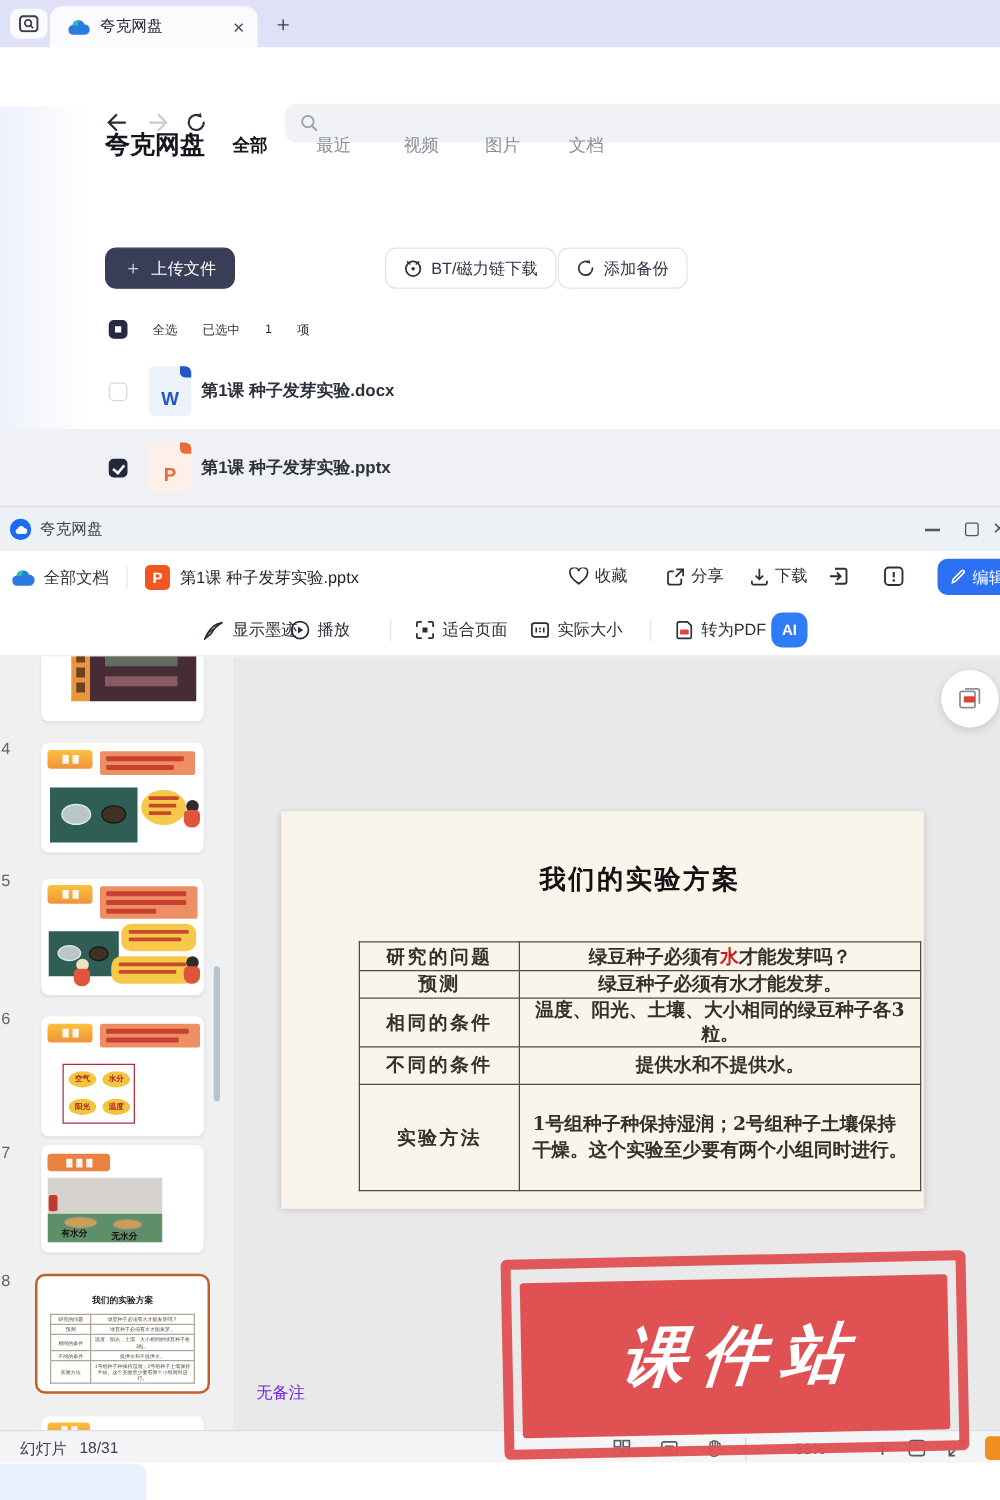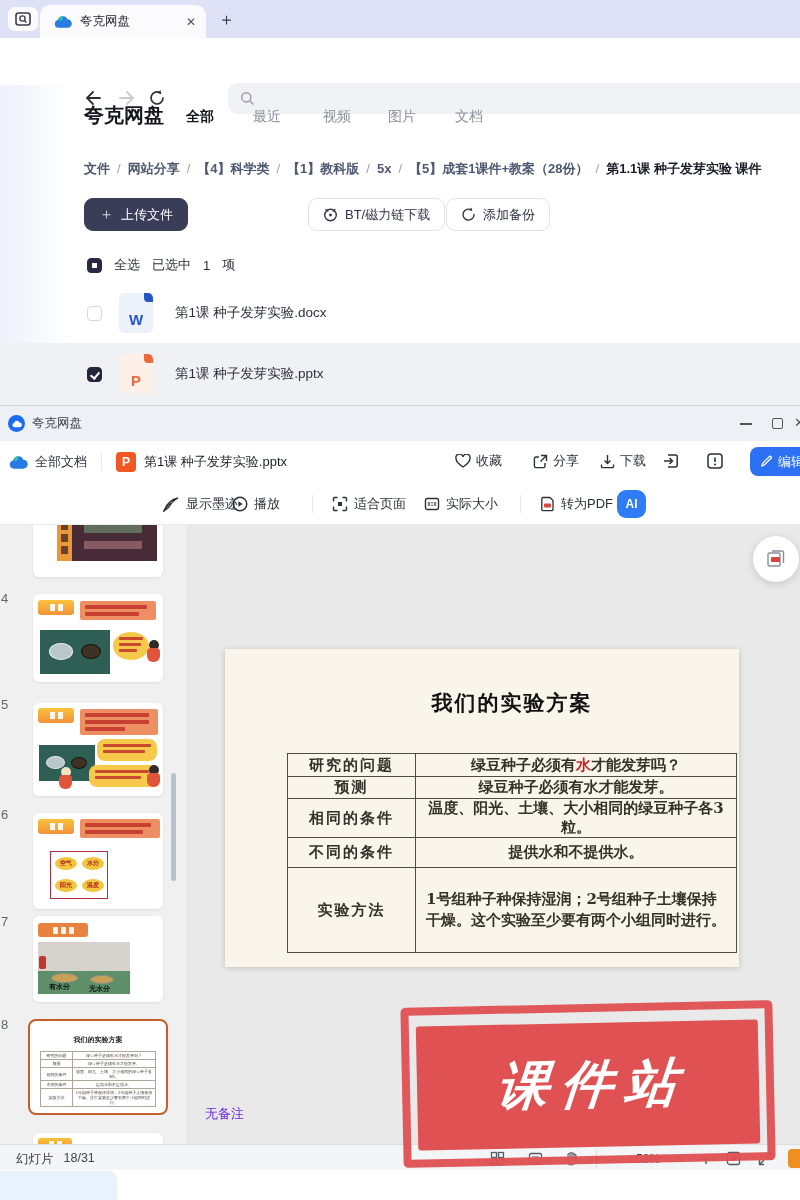--- a/index.html
+++ b/index.html
@@ -38,41 +38,41 @@
   .bc-sep{color:#9aa1af;margin:0 7px;font-weight:400;}
   .bc-cur{color:#1b1e27;font-weight:bold;}
 
   
   .act{position:absolute;top:198px;height:33px;border-radius:9px;display:inline-flex;align-items:center;
     gap:7px;padding:0 14px;font-size:13px;background:#fff;border:1px solid #e2e3e9;color:#2f3345;}
   .act.primary{background:#3a3d58;border-color:#3a3d58;color:#fff;}
   .act .plus{font-size:15px;color:#cfd1da;}
 
   
-  .selrow{position:absolute;left:87px;top:256px;display:flex;align-items:center;gap:12px;font-size:13px;color:#2c2f3a;}
+  .selrow{position:absolute;left:87px;top:256px;display:flex;align-items:center;gap:20px;font-size:10px;color:#2c2f3a;}
   .cb{width:15px;height:15px;border-radius:4px;border:1.5px solid #d5d7dd;background:#fff;position:relative;}
   .cb.ind{background:#262941;border-color:#262941;}
   .cb.ind::after{content:"";position:absolute;left:4px;top:4px;width:5px;height:5px;background:#fff;}
   .cb.checked{background:#23263c;border-color:#23263c;}
   .cb.checked::after{content:"";position:absolute;left:4px;top:2px;width:4px;height:7px;
     border:solid #fff;border-width:0 2px 2px 0;transform:rotate(40deg);}
 
   
   .frow{position:absolute;left:0;width:800px;display:flex;align-items:center;}
   .frow1{top:284px;height:58px;}
   .frow2{top:343px;height:62px;background:#f0f1f4;}
   .frow .cb{margin-left:87px;}
   .doc-ic{width:34px;height:40px;border-radius:5px;margin-left:17px;position:relative;
     display:flex;align-items:flex-end;justify-content:center;font-weight:bold;font-size:15px;padding-bottom:5px;}
   .doc-ic.word{background:#edf1f9;color:#2457c5;}
   .doc-ic.ppt{background:#fdf0e8;color:#eb6a3c;}
   .doc-ic .fold{position:absolute;right:0;top:0;width:9px;height:9px;border-radius:0 5px 0 4px;}
   .doc-ic.word .fold{background:#2457c5;}
   .doc-ic.ppt .fold{background:#eb6a3c;}
-  .fname{margin-left:22px;font-size:13.5px;color:#2d313c;}
+  .fname{margin-left:8px;font-size:13.5px;color:#2d313c;font-weight:bold;}
 
   
   .viewer{position:absolute;left:0;top:405px;width:800px;height:765px;background:#fff;border-top:1px solid #cfd2d8;}
   .vtitle{position:absolute;left:0;top:0;width:800px;height:35px;background:#edf0f5;display:flex;align-items:center;}
   .appdot{width:17px;height:17px;border-radius:50%;background:#1b6cf3;margin-left:8px;
     display:flex;align-items:center;justify-content:center;}
   .vtitle-text{font-size:12.5px;color:#3c414d;margin-left:7px;}
   .win-min{position:absolute;left:740px;top:17px;width:12px;height:1.6px;background:#555;}
   .win-max{position:absolute;left:772px;top:12px;width:11px;height:11px;border:1.5px solid #555;border-radius:2px;}
   .win-close{position:absolute;left:794px;top:9px;font-size:13px;color:#555;}
@@ -207,23 +207,20 @@
 
   <div class="page-grad"></div>
 
   <div class="drive-title">夸克网盘</div>
   <span class="d-tab on" style="left:186px">全部</span>
   <span class="d-tab" style="left:253px">最近</span>
   <span class="d-tab" style="left:323px">视频</span>
   <span class="d-tab" style="left:388px">图片</span>
   <span class="d-tab" style="left:455px">文档</span>
 
-  <div class="breadcrumb">
-    <span>文件</span><span class="bc-sep">/</span><span>网站分享</span><span class="bc-sep">/</span><span>【4】科学类</span><span class="bc-sep">/</span><span>【1】教科版</span><span class="bc-sep">/</span><span>5x</span><span class="bc-sep">/</span><span>【5】成套1课件+教案（28份）</span><span class="bc-sep">/</span><span class="bc-cur">第1.1课 种子发芽实验 课件</span>
-  </div>
 
   <div class="act primary" style="left:84px">
     <span class="plus">＋</span>
     <span>上传文件</span>
   </div>
   <div class="act" style="left:308px">
     <svg width="15" height="15" viewBox="0 0 15 15">
       <circle cx="7.5" cy="8" r="5.8" fill="none" stroke="#2f3345" stroke-width="1.4"></circle>
       <circle cx="7.5" cy="8" r="1.4" fill="#2f3345"></circle>
       <path d="M3 2.5 L5 4.2 M12 2.5 L10 4.2" stroke="#2f3345" stroke-width="1.3" stroke-linecap="round"></path>

